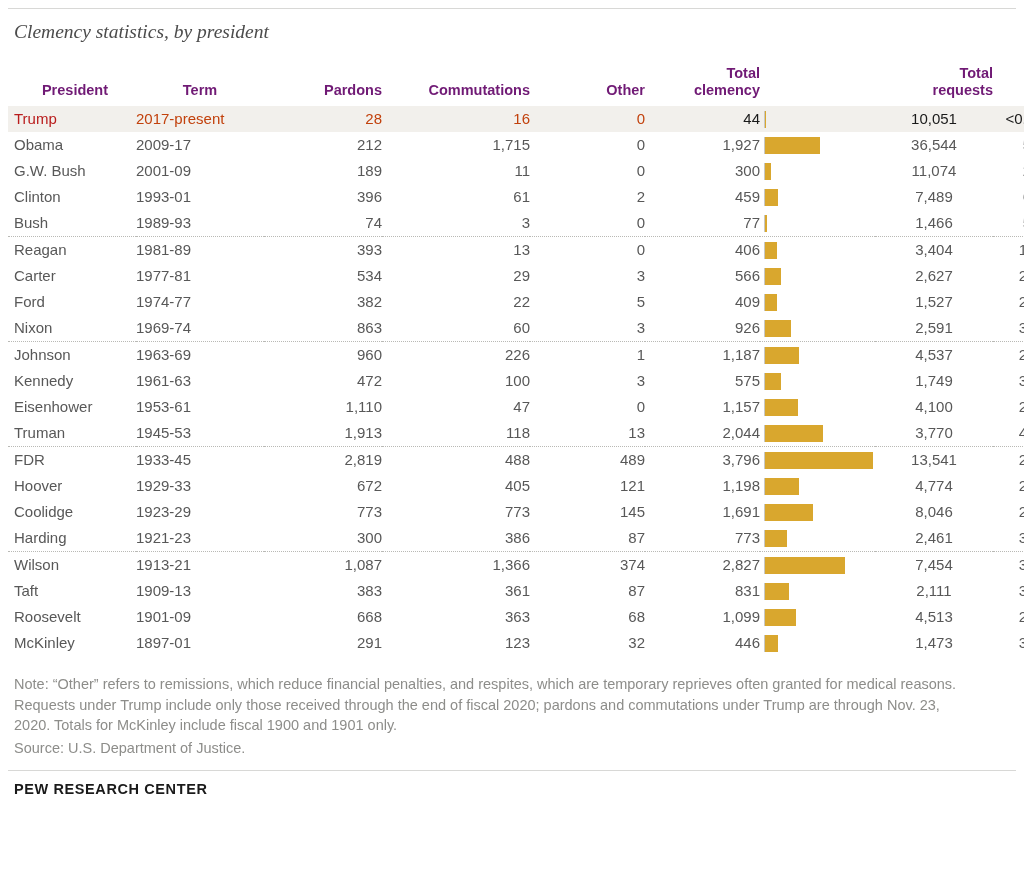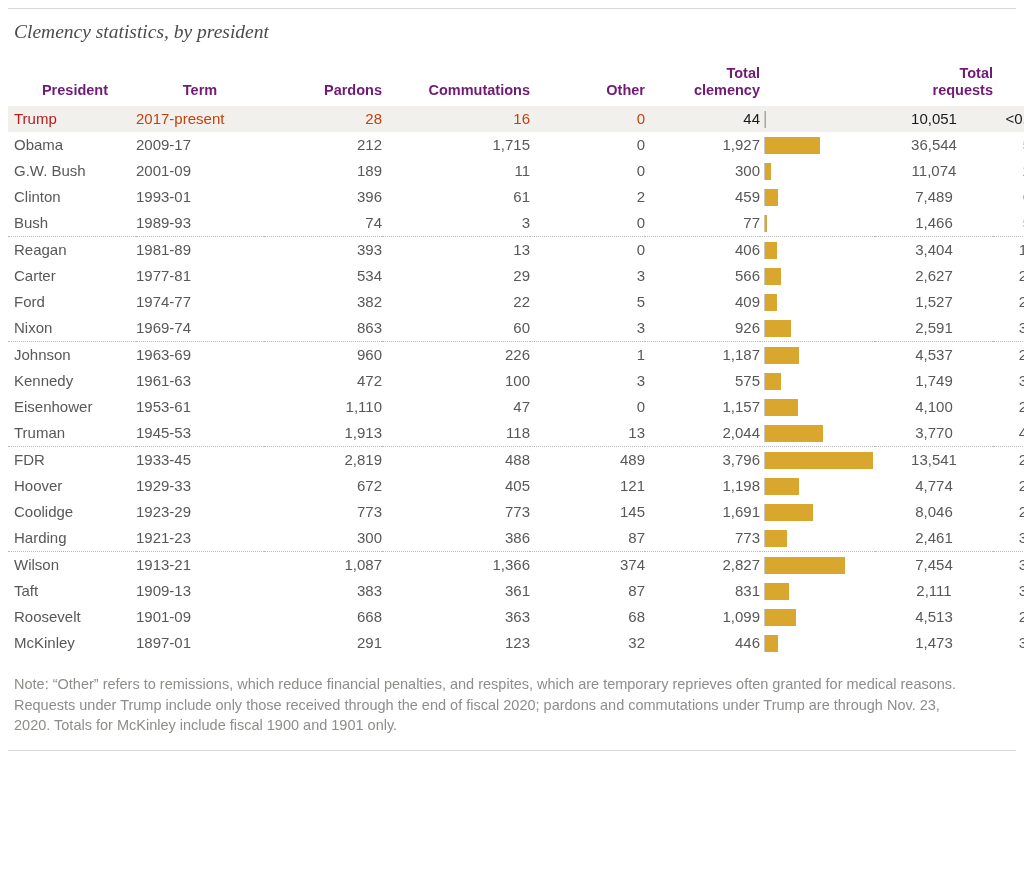--- a/index.html
+++ b/index.html
@@ -489,15 +489,17 @@
               <span class="bar bar-total" style="width: 12.6891px;"></span>
             </div>
           </td>
           <td class="col-req req">1,473</td>
           <td class="col-req req pad-r">30</td>
         </tr>
       </tbody>
   </table>
 
   <div class="notes">Note: “Other” refers to remissions, which reduce financial penalties, and respites, which are temporary reprieves often granted for medical reasons. Requests under Trump include only those received through the end of fiscal 2020; pardons and commutations under Trump are through Nov. 23, 2020. Totals for McKinley include fiscal 1900 and 1901 only.</div>
+  <div class="source">Source: U.S. Department of Justice.</div>
 
   <div class="rule-bottom"></div>
+  <div class="brand">PEW RESEARCH CENTER</div>
 </div>
 
 </body></html>

